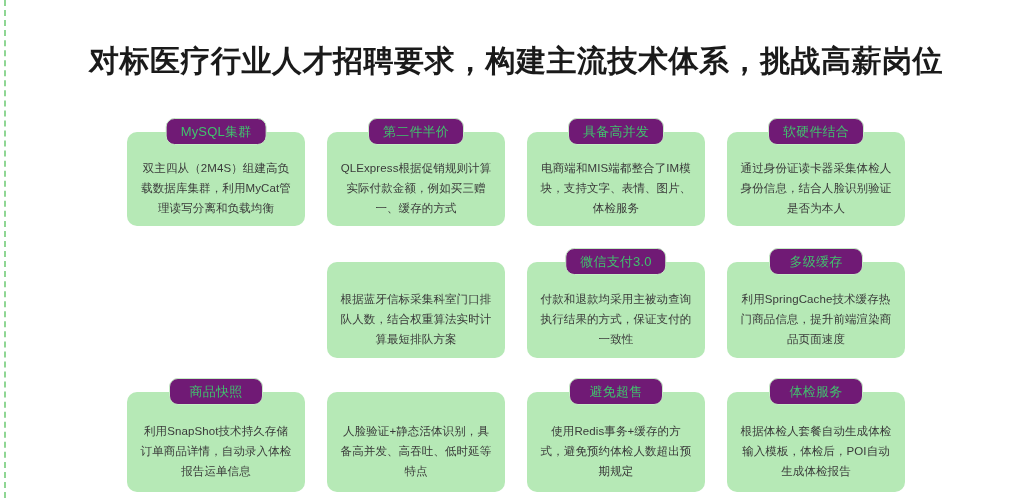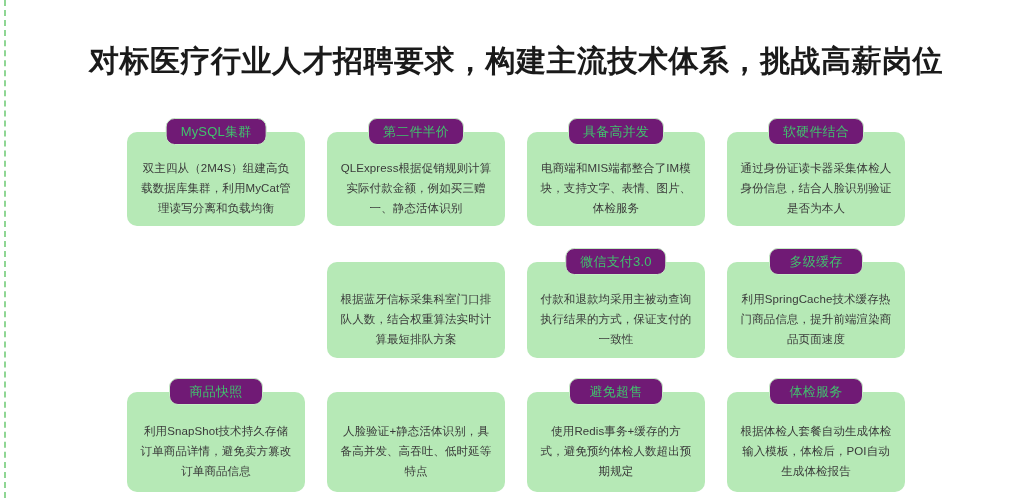--- a/index.html
+++ b/index.html
@@ -134,21 +134,21 @@
       <div class="card-body">
         <div class="card-desc">双主四从（2M4S）组建高负载数据库集群，利用MyCat管理读写分离和负载均衡</div>
       </div>
       <div class="card-pill">
         <span class="card-pill-label">MySQL集群</span>
       </div>
     </div>
 
     <div class="card">
       <div class="card-body">
-        <div class="card-desc">QLExpress根据促销规则计算实际付款金额，例如买三赠一、静态活体识别</div>
+        <div class="card-desc">QLExpress根据促销规则计算实际付款金额，例如买三赠一、缓存的方式</div>
       </div>
       <div class="card-pill">
         <span class="card-pill-label">第二件半价</span>
       </div>
     </div>
 
     <div class="card">
       <div class="card-body">
         <div class="card-desc">电商端和MIS端都整合了IM模块，支持文字、表情、图片、体检服务</div>
       </div>
@@ -188,21 +188,21 @@
       <div class="card-body">
         <div class="card-desc">利用SpringCache技术缓存热门商品信息，提升前端渲染商品页面速度</div>
       </div>
       <div class="card-pill">
         <span class="card-pill-label">多级缓存</span>
       </div>
     </div>
 
     <div class="card">
       <div class="card-body">
-        <div class="card-desc">利用SnapShot技术持久存储订单商品详情，避免卖方篡改订单商品信息</div>
+        <div class="card-desc">利用SnapShot技术持久存储订单商品详情，自动录入体检报告运单信息</div>
       </div>
       <div class="card-pill">
         <span class="card-pill-label">商品快照</span>
       </div>
     </div>
 
     <div class="card">
       <div class="card-body">
         <div class="card-desc">人脸验证+静态活体识别，具备高并发、高吞吐、低时延等特点</div>
       </div>

